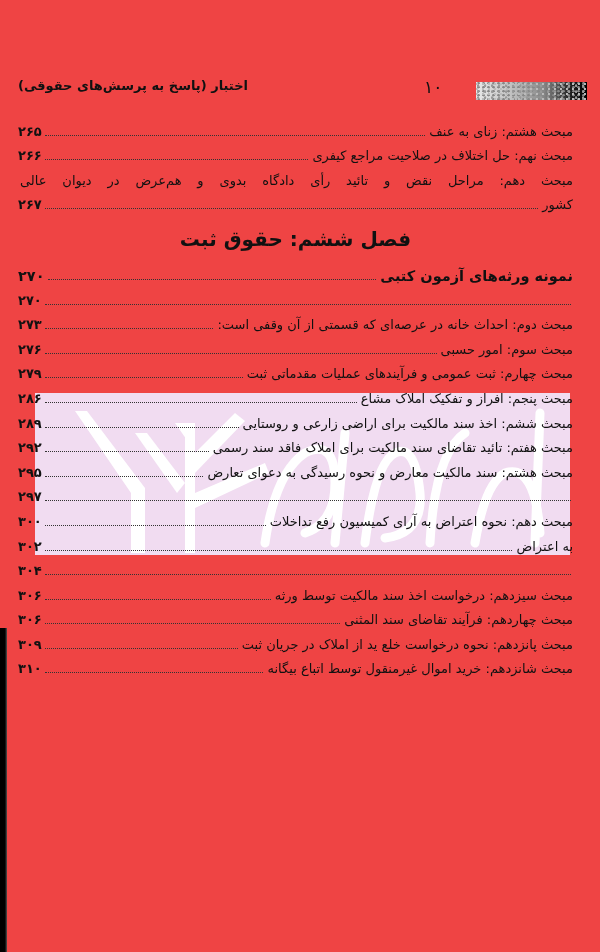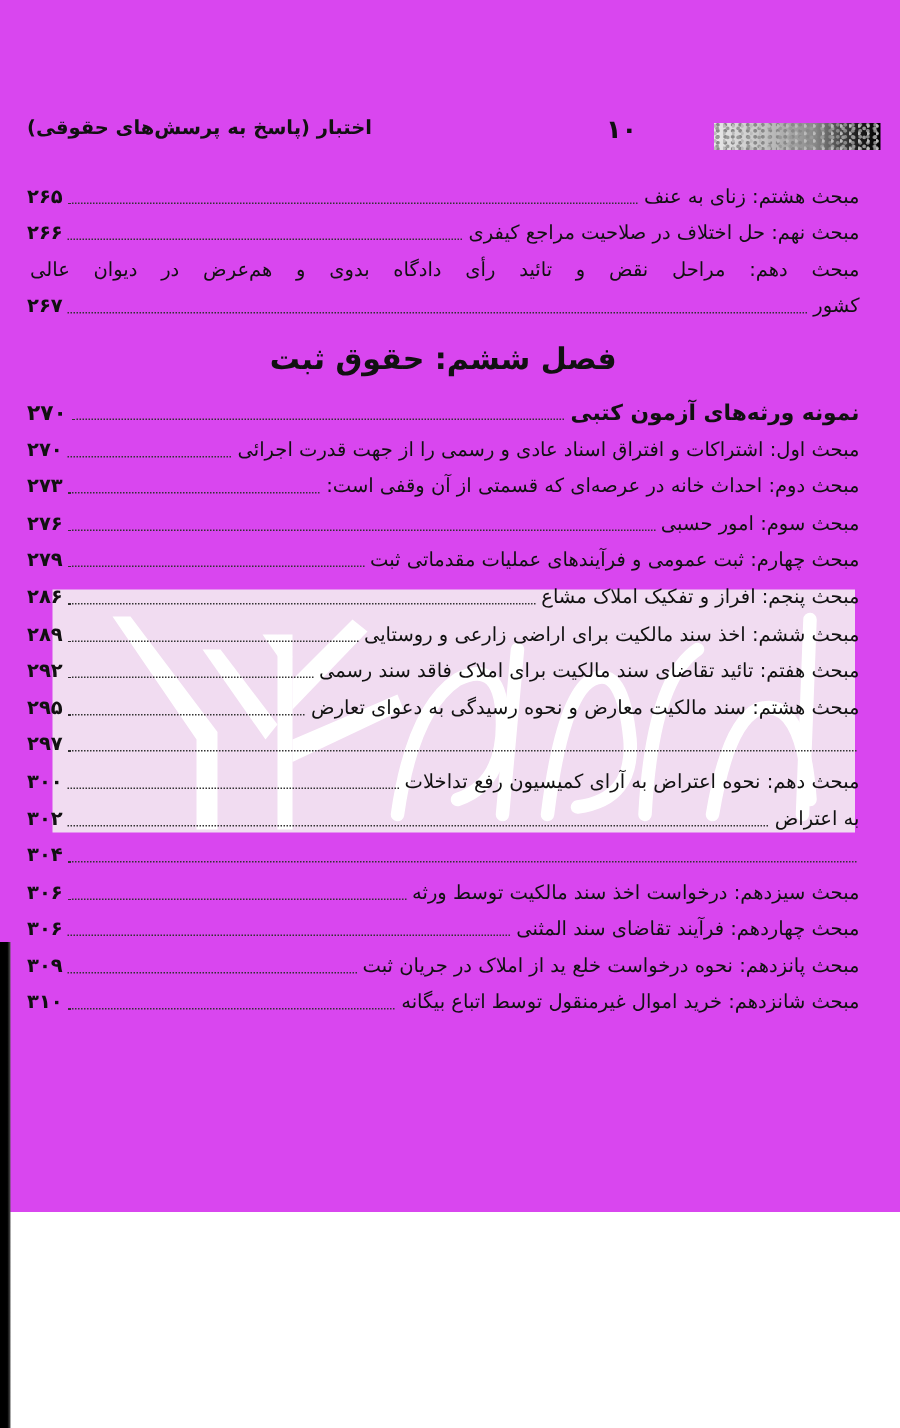--- a/index.html
+++ b/index.html
@@ -11,22 +11,22 @@
       width: 600px;
       height: 952px;
       position: relative;
       overflow: hidden;
       font-family: "DejaVu Sans", sans-serif;
       color: #111111;
     }
     .page {
       position: absolute;
       left: 0; top: 0;
-      width: 600px; height: 808px;
-      background: #d946ef;
+      width: 600px; height: 952px;
+      background: #ef4444;
     }
     
     .edge-shadow {
       position: absolute;
       left: 0;
       top: 628px;
       width: 7px;
       height: 324px;
       background: linear-gradient(to right, #000 0%, #000 70%, #555 100%);
     }
@@ -54,24 +54,24 @@
       position: absolute;
       left: 18px;
       top: 8px;
       font-size: 13px;
       font-weight: bold;
       direction: rtl;
       white-space: nowrap;
     }
     .header-page {
       position: absolute;
-      left: 404px;
+      left: 424px;
       top: 7px;
       font-size: 17px;
-      font-weight: bold;
+      font-weight: normal;
     }
     .header-texture {
       position: absolute;
       left: 476px;
       top: 12px;
       width: 111px;
       height: 18px;
       background:
         radial-gradient(circle at 10% 40%, #bbb 1px, transparent 1.5px),
         radial-gradient(circle at 30% 60%, #999 1px, transparent 1.5px),
@@ -196,21 +196,20 @@
     </div>
 
     <div class="chapter-title">فصل ششم: حقوق ثبت</div>
 
     <div class="toc-row bold">
       <span class="title">نمونه ورثه‌های آزمون کتبی</span>
       <span class="dots"></span>
       <span class="page">۲۷۰</span>
     </div>
     <div class="toc-row">
-      <span class="title">مبحث اول: اشتراکات و افتراق اسناد عادی و رسمی را از جهت قدرت اجرائی</span>
       <span class="dots"></span>
       <span class="page">۲۷۰</span>
     </div>
     <div class="toc-row">
       <span class="title">مبحث دوم: احداث خانه در عرصه‌ای که قسمتی از آن وقفی است:</span>
       <span class="dots"></span>
       <span class="page">۲۷۳</span>
     </div>
     <div class="toc-row">
       <span class="title">مبحث سوم: امور حسبی</span>

